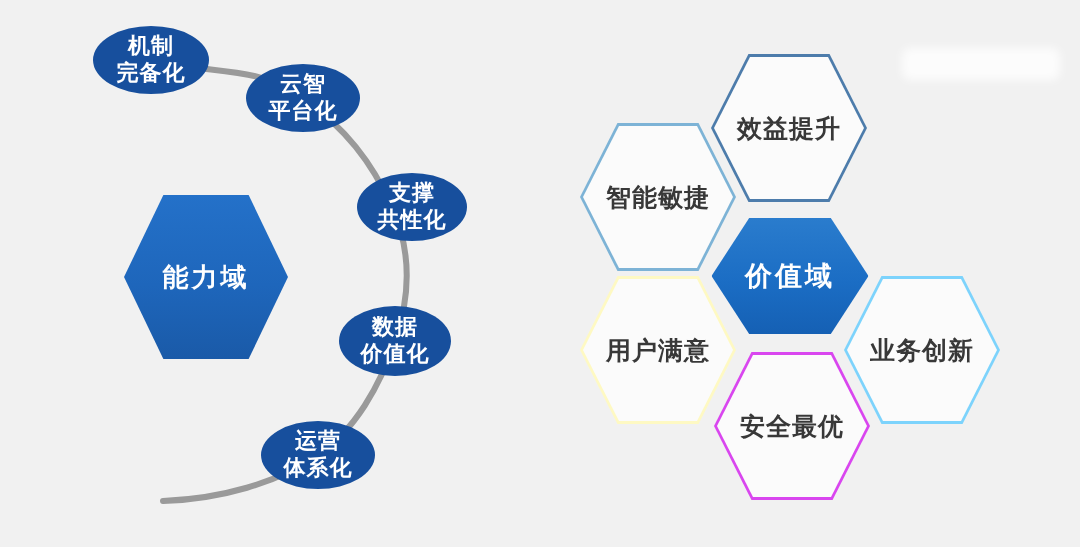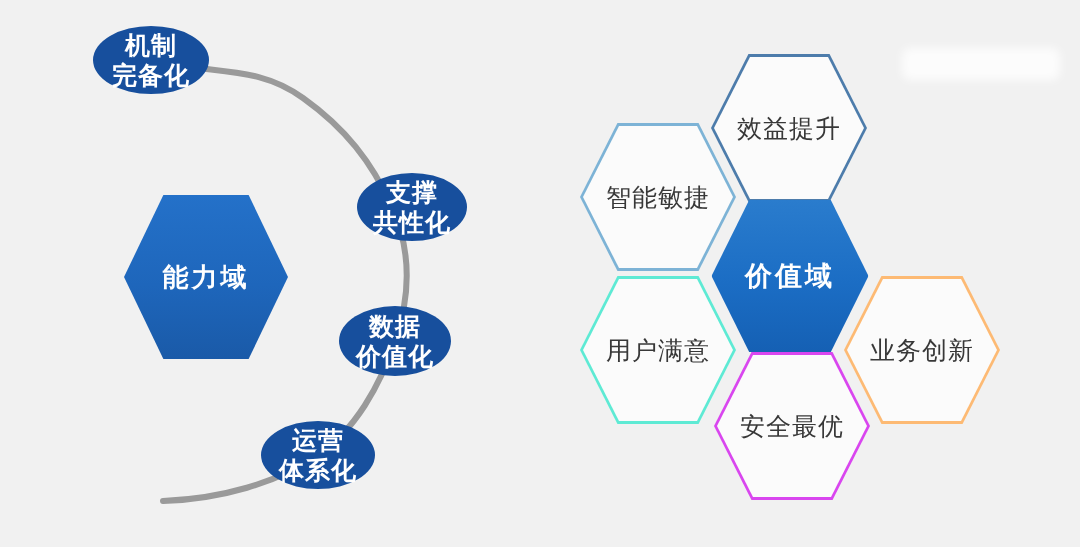--- a/index.html
+++ b/index.html
@@ -11,21 +11,21 @@
   body{font-family:"Liberation Sans","DejaVu Sans",sans-serif;background:#ffffff;}
   #stage{position:relative;width:1080px;height:547px;background:var(--background);overflow:hidden;}
 
   
   #arc-layer{position:absolute;left:0;top:0;z-index:0;}
 
   .node-ellipse{
     position:absolute;transform:translate(-50%,-50%);border-radius:50%;
     background:var(--ellipse_fill);color:var(--node_text);
     display:flex;flex-direction:column;align-items:center;justify-content:center;
-    font-weight:bold;font-size:25px;line-height:1.22;text-align:center;z-index:2;
+    font-weight:bold;font-size:22px;line-height:1.22;text-align:center;z-index:2;
     letter-spacing:1px;
   }
   .e1{left:151px;top:60px;width:116px;height:68px;}
   .e2{left:303px;top:98px;width:114px;height:68px;}
   .e3{left:412px;top:207px;width:110px;height:68px;}
   .e4{left:395px;top:341px;width:112px;height:70px;}
   .e5{left:318px;top:455px;width:114px;height:68px;}
   .e6{left:163px;top:501px;width:112px;height:70px;}
 
   .hex{clip-path:polygon(24% 0%,76% 0%,100% 50%,76% 100%,24% 100%,0% 50%);}
@@ -33,35 +33,35 @@
     position:absolute;transform:translate(-50%,-50%);
     display:flex;align-items:center;justify-content:center;
     color:var(--node_text);font-weight:bold;letter-spacing:3px;
   }
   #capability-hex{
     left:206px;top:277px;width:164px;height:164px;z-index:1;
     background:linear-gradient(180deg,#2471c9 0%,var(--capability_hex_fill) 55%,#1a5aa8 100%);
     font-size:26px;
   }
   #value-hex{
-    left:790px;top:276px;width:157px;height:152px;z-index:3;
+    left:790px;top:276px;width:157px;height:116px;z-index:3;
     background:linear-gradient(180deg,#2a7ccd 0%,var(--value_hex_fill) 55%,#1560b4 100%);
     font-size:27px;
   }
 
   
   .hexo{
     position:absolute;transform:translate(-50%,-50%);
     width:156px;height:148px;z-index:1;
     display:flex;align-items:center;justify-content:center;
   }
   .hexo-inner{position:absolute;inset:3px;background:var(--hex_face);}
   .hexo-label{
     position:relative;z-index:1;color:var(--hex_label_text);
-    font-size:25px;font-weight:400;letter-spacing:1px;white-space:nowrap;
+    font-size:25px;font-weight:700;letter-spacing:1px;white-space:nowrap;
   }
   .pos-n {left:789px;top:128px;}
   .pos-ne{left:922px;top:198px;}
   .pos-se{left:922px;top:350px;}
   .pos-s {left:792px;top:426px;}
   .pos-sw{left:658px;top:350px;}
   .pos-nw{left:658px;top:197px;}
 
   
   #watermark{
@@ -83,46 +83,50 @@
   </svg>
 
   <div id="capability-hex" class="hex hex-filled">
     <span>能力域</span>
   </div>
 
   <div class="node-ellipse e1">
     <span>机制</span>
     <span>完备化</span>
   </div>
+  <div class="node-ellipse e2">
+    <span>云智</span>
+    <span>平台化</span>
+  </div>
   <div class="node-ellipse e3">
     <span>支撑</span>
     <span>共性化</span>
   </div>
   <div class="node-ellipse e5">
     <span>运营</span>
     <span>体系化</span>
   </div>
   <div class="node-ellipse e4">
     <span>数据</span>
     <span>价值化</span>
   </div>
 
   <div class="hexo hex pos-n" style="background: rgb(77, 124, 171);">
     <div class="hexo-inner hex"></div>
     <span class="hexo-label">效益提升</span>
   </div>
-  <div class="hexo hex pos-se" style="background: #fdba74;">
+  <div class="hexo hex pos-se" style="background: #7dd3fc;">
     <div class="hexo-inner hex"></div>
     <span class="hexo-label">业务创新</span>
   </div>
   <div class="hexo hex pos-s" style="background: #d946ef;">
     <div class="hexo-inner hex"></div>
     <span class="hexo-label">安全最优</span>
   </div>
-  <div class="hexo hex pos-sw" style="background: #5eead4;">
+  <div class="hexo hex pos-sw" style="background: #fef9c3;">
     <div class="hexo-inner hex"></div>
     <span class="hexo-label">用户满意</span>
   </div>
   <div class="hexo hex pos-nw" style="background: rgb(125, 179, 214);">
     <div class="hexo-inner hex"></div>
     <span class="hexo-label">智能敏捷</span>
   </div>
 
   <div id="value-hex" class="hex hex-filled">
     <span>价值域</span>

